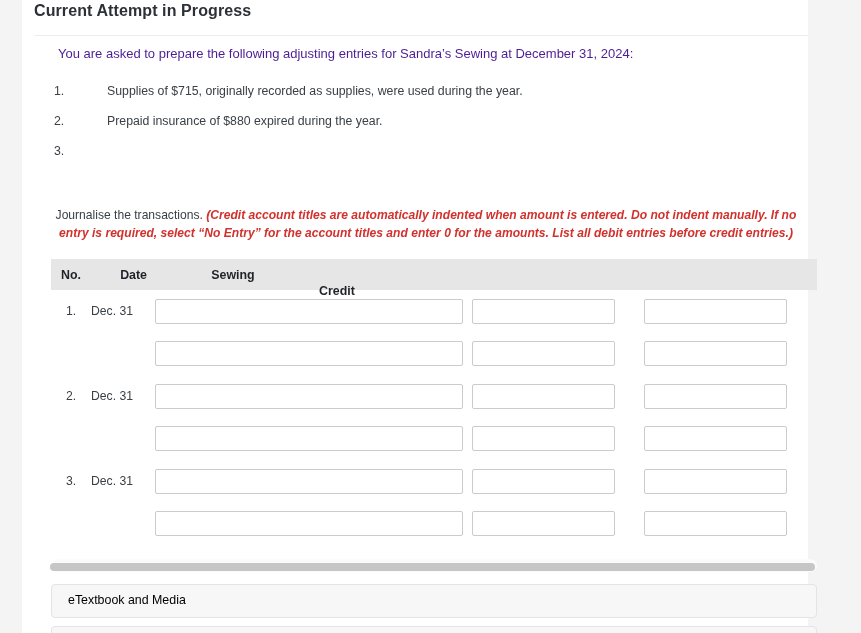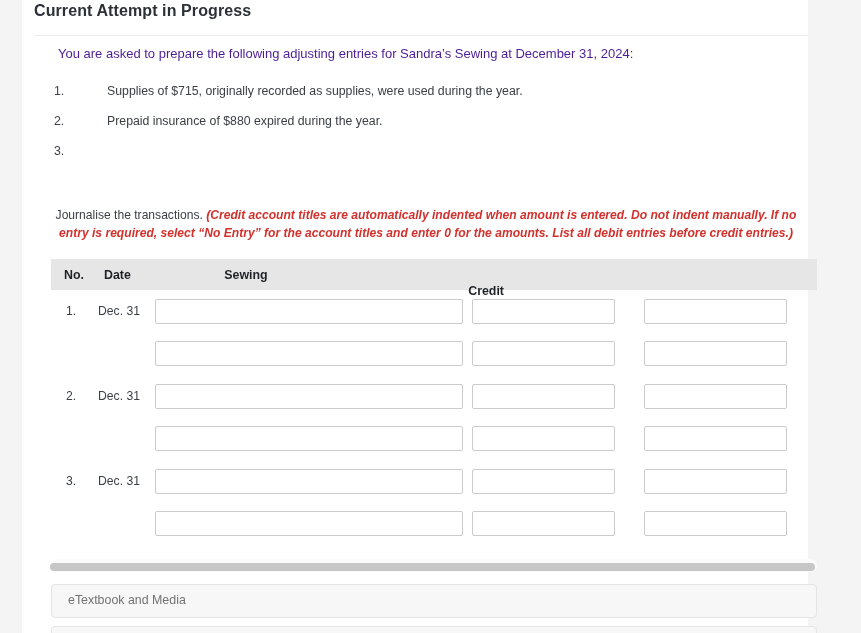--- a/index.html
+++ b/index.html
@@ -105,37 +105,37 @@
   }
   .jhead {
     display: flex;
     align-items: center;
     height: 31px;
     background: #e6e6e6;
     font-size: 12.4px;
     font-weight: bold;
     color: #1f2328;
   }
-  .c-no     { width: 40px; flex: 0 0 40px; text-align: left; padding-left: 13px; }
-  .c-date   { width: 56px; flex: 0 0 56px; text-align: left; }
+  .c-no     { width: 40px; flex: 0 0 40px; text-align: center; }
+  .c-date   { width: 56px; flex: 0 0 56px; text-align: right; }
   .c-acct   { width: 310px; flex: 0 0 310px; padding-left: 8px; box-sizing: border-box; }
   .c-debit  { width: 172px; flex: 0 0 172px; text-align: center; }
-  .c-credit { width: 172px; flex: 0 0 172px; text-align: right; margin-top: 32px; }
+  .c-credit { width: 172px; flex: 0 0 172px; text-align: left; margin-top: 32px; }
 
   .jrow {
     display: flex;
     align-items: center;
     height: 42.5px;
   }
   .rlabel-no, .rlabel-date {
     font-size: 12.2px;
     color: #3b4046;
   }
   .rlabel-no   { width: 40px; flex: 0 0 40px; text-align: center; }
-  .rlabel-date { width: 56px; flex: 0 0 56px; text-align: center; }
+  .rlabel-date { width: 56px; flex: 0 0 56px; text-align: left; }
 
   .cell-acct   { width: 310px; flex: 0 0 310px; padding-left: 8px; box-sizing: border-box; }
   .cell-debit  { width: 172px; flex: 0 0 172px; display: flex; justify-content: center; }
   .cell-credit { width: 172px; flex: 0 0 172px; display: flex; justify-content: center; }
 
   .fld {
     height: 25px;
     background: #ffffff;
     border: 1px solid #c9cbcd;
     border-radius: 2px;
@@ -181,21 +181,21 @@
   }
   .panel-etext {
     top: 584px;
     height: 34px;
   }
   .panel-etext .panel-label {
     position: absolute;
     left: 16px;
     top: 8px;
     font-size: 12.4px;
-    color: #737373;
+    color: #000000;
   }
   .panel-next {
     top: 626px;
     height: 34px;
   }
 </style>
 </head>
 <body>
 
 <div class="card">

